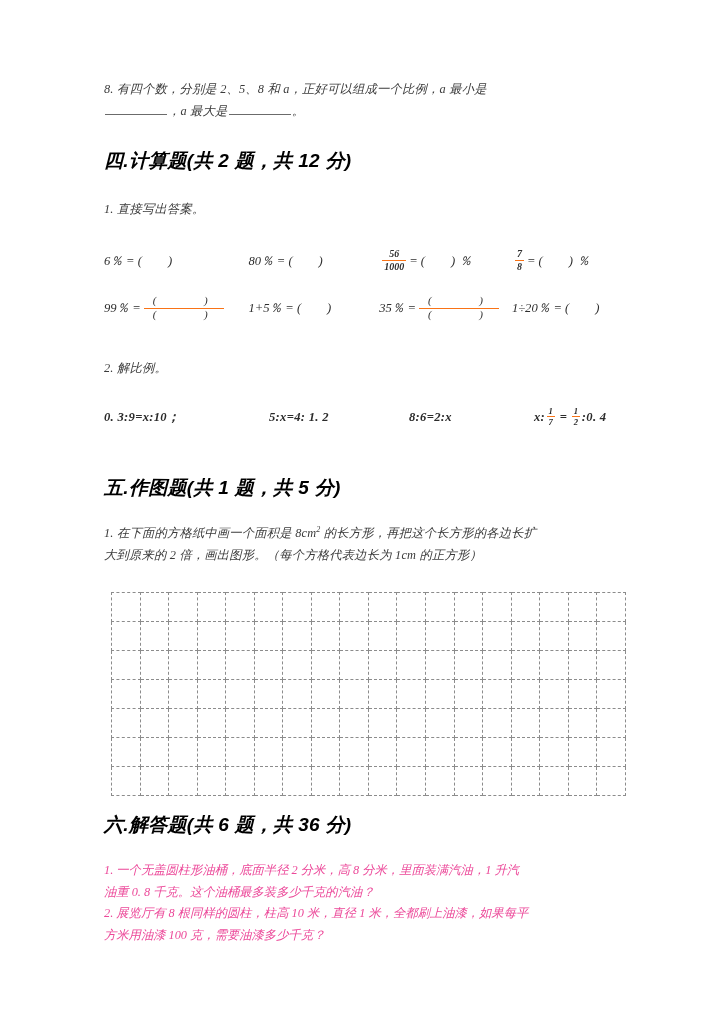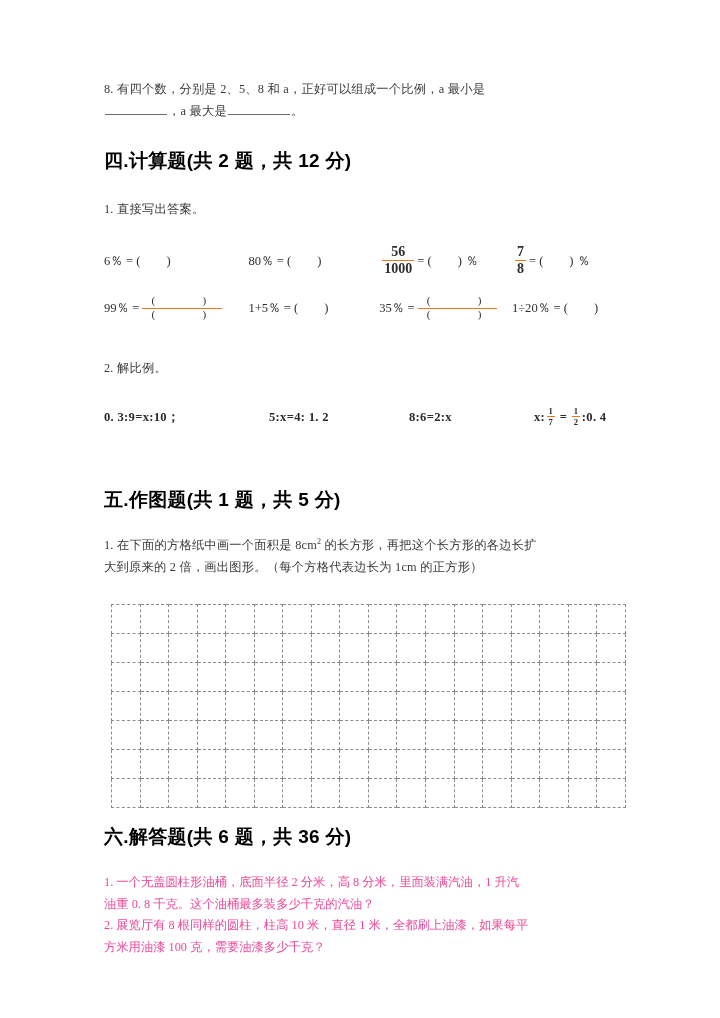--- a/index.html
+++ b/index.html
@@ -13,20 +13,21 @@
     overflow: hidden;
     position: relative;
   }
 
   .page {
     position: absolute;
     left: 0; top: 0;
     width: 720px;
     height: 932px;
     padding: 0;
+    font-style: italic;
   }
 
   .content {
     position: absolute;
     left: 104px;
     top: 78px;
     width: 525px;
   }
 
   
@@ -55,21 +56,21 @@
   }
 
   
   .mt-q8      { margin-top: 0px; }
   .mt-sec4    { margin-top: 26px; }
   .mt-sub1    { margin-top: 24px; }
   .mt-calcrow { margin-top: 26px; }
   .mt-calcrow2{ margin-top: 17px; }
   .mt-sub2    { margin-top: 34px; }
   .mt-proprow { margin-top: 28px; }
-  .mt-sec5    { margin-top: 60px; }
+  .mt-sec5    { margin-top: 48px; }
   .mt-draw    { margin-top: 21px; }
   .mt-grid    { margin-top: 26px; }
   .mt-sec6    { margin-top: 16px; }
   .mt-ans     { margin-top: 22px; }
 
   
   .calc-row {
     display: flex;
     align-items: center;
     font-size: 12.6px;
@@ -94,21 +95,21 @@
 
   
   .frac {
     display: inline-flex;
     flex-direction: column;
     align-items: center;
     justify-content: center;
     vertical-align: middle;
     margin: 0 3px;
     line-height: 1.05;
-    font-size: 14px;
+    font-size: 10px;
     font-weight: bold;
     position: relative;
     top: -0.5px;
   }
   .frac .num { padding: 0 2px 0.5px 2px; }
   .frac .den { padding: 0.5px 2px 0 2px; border-top: 1px solid #f97316; }
 
   
   .frac.blankfrac {
     font-size: 11px;

